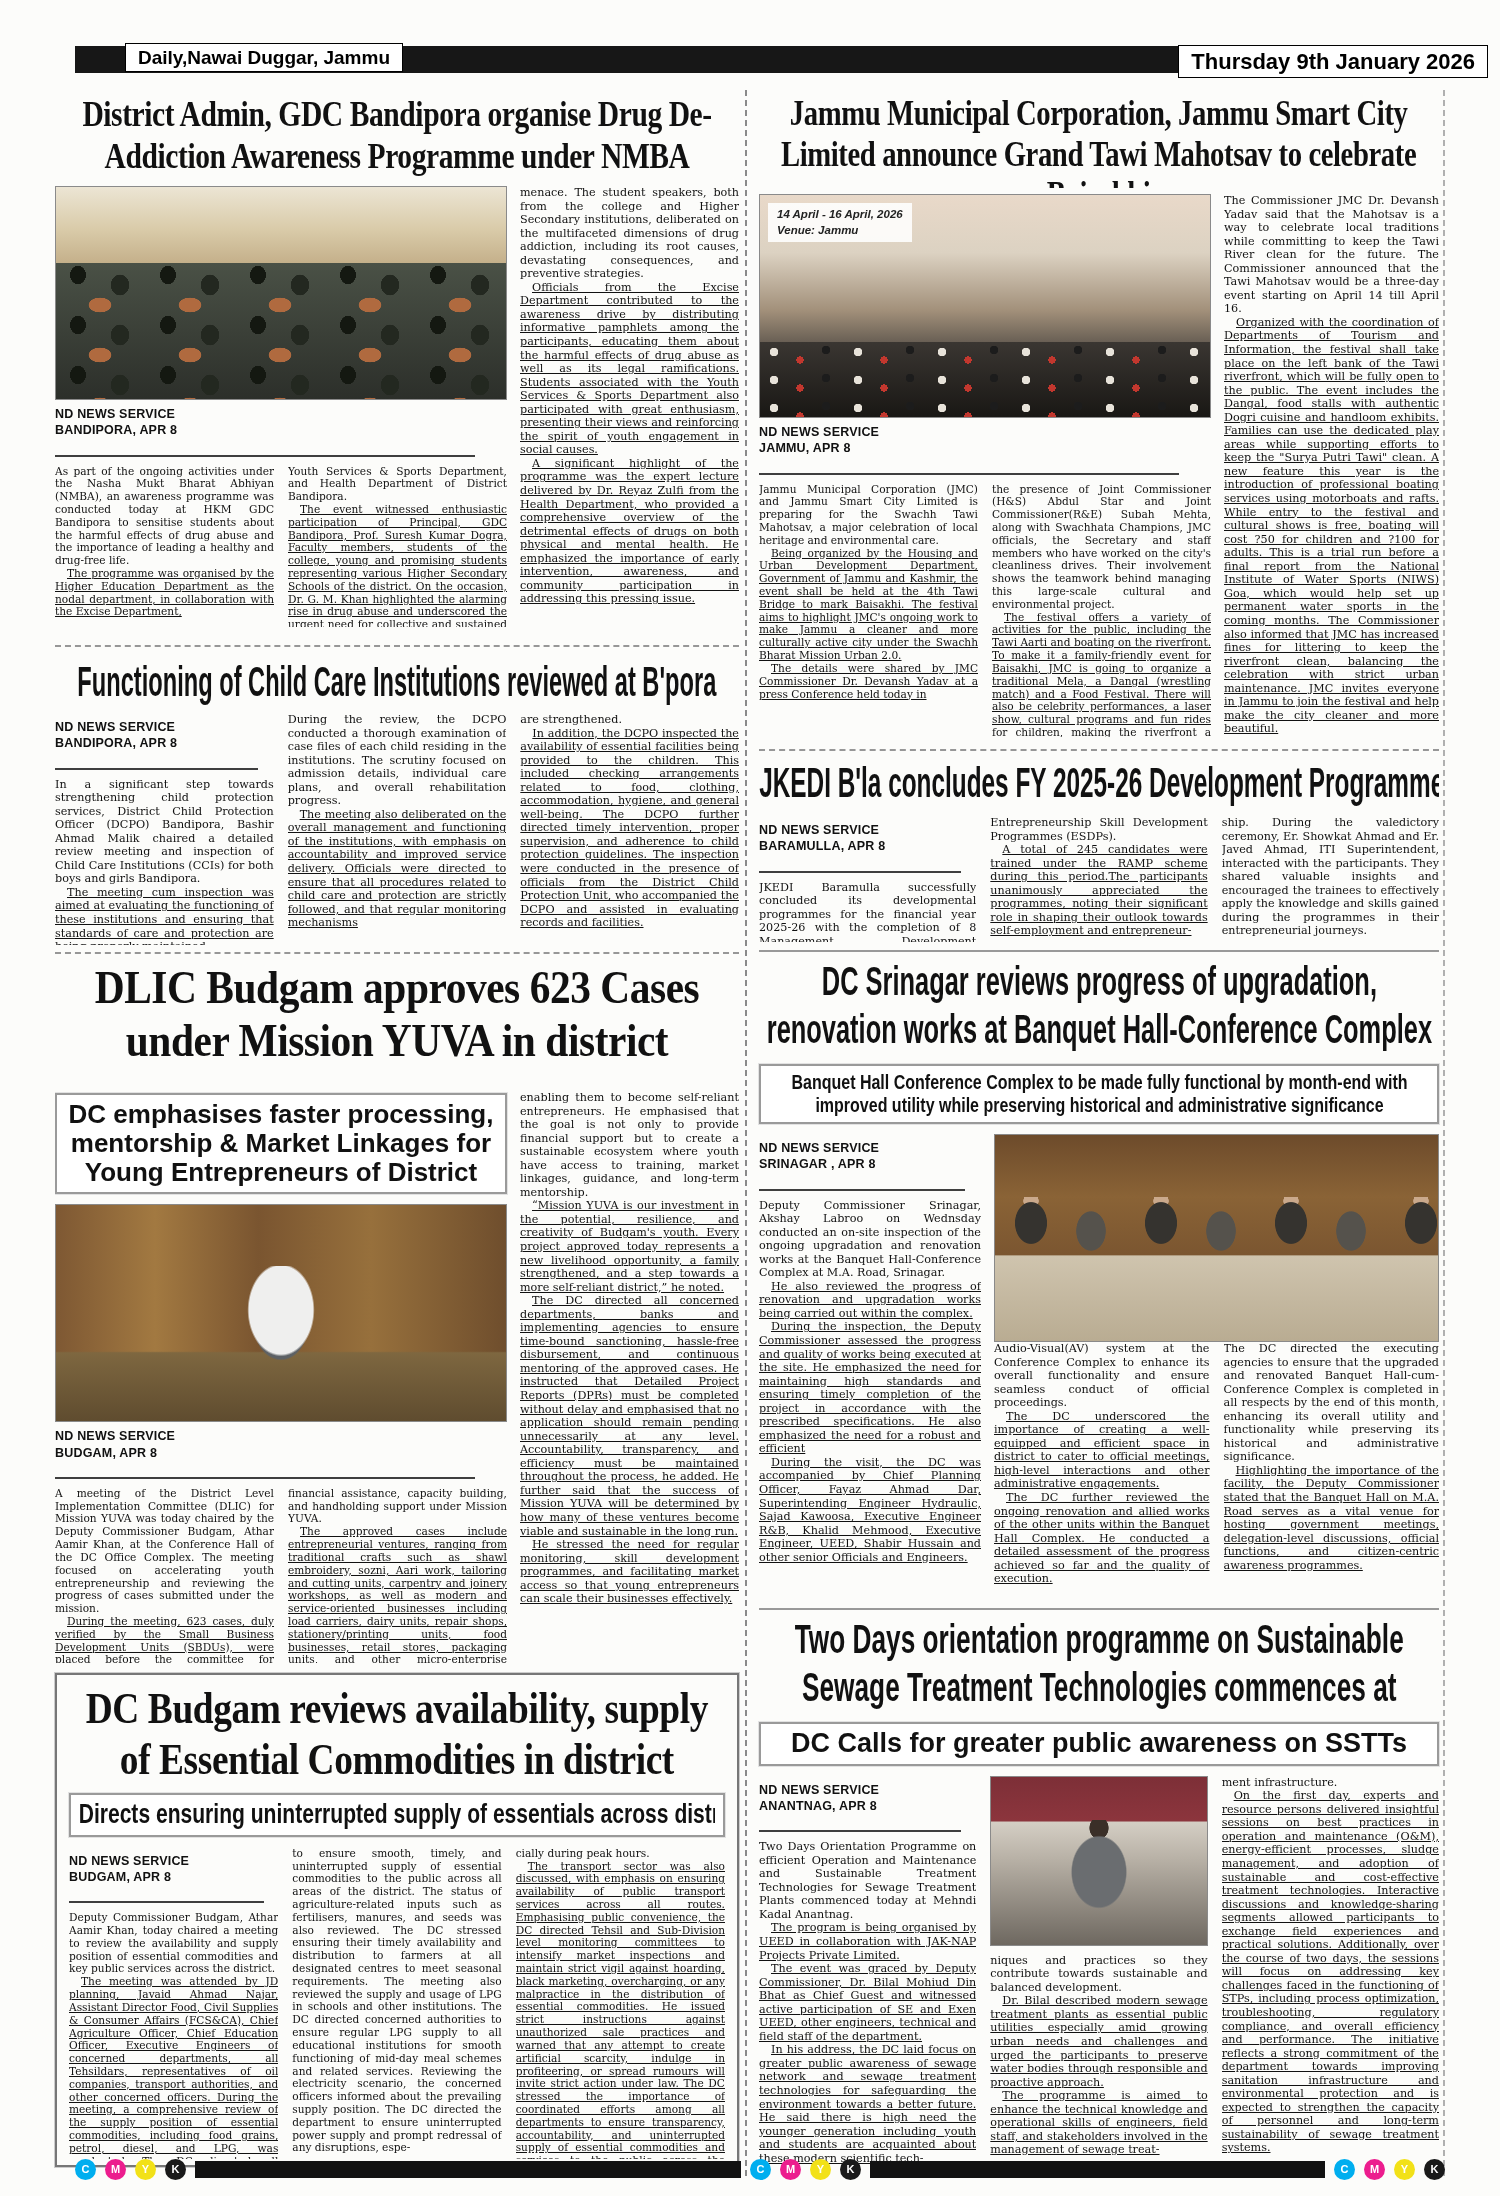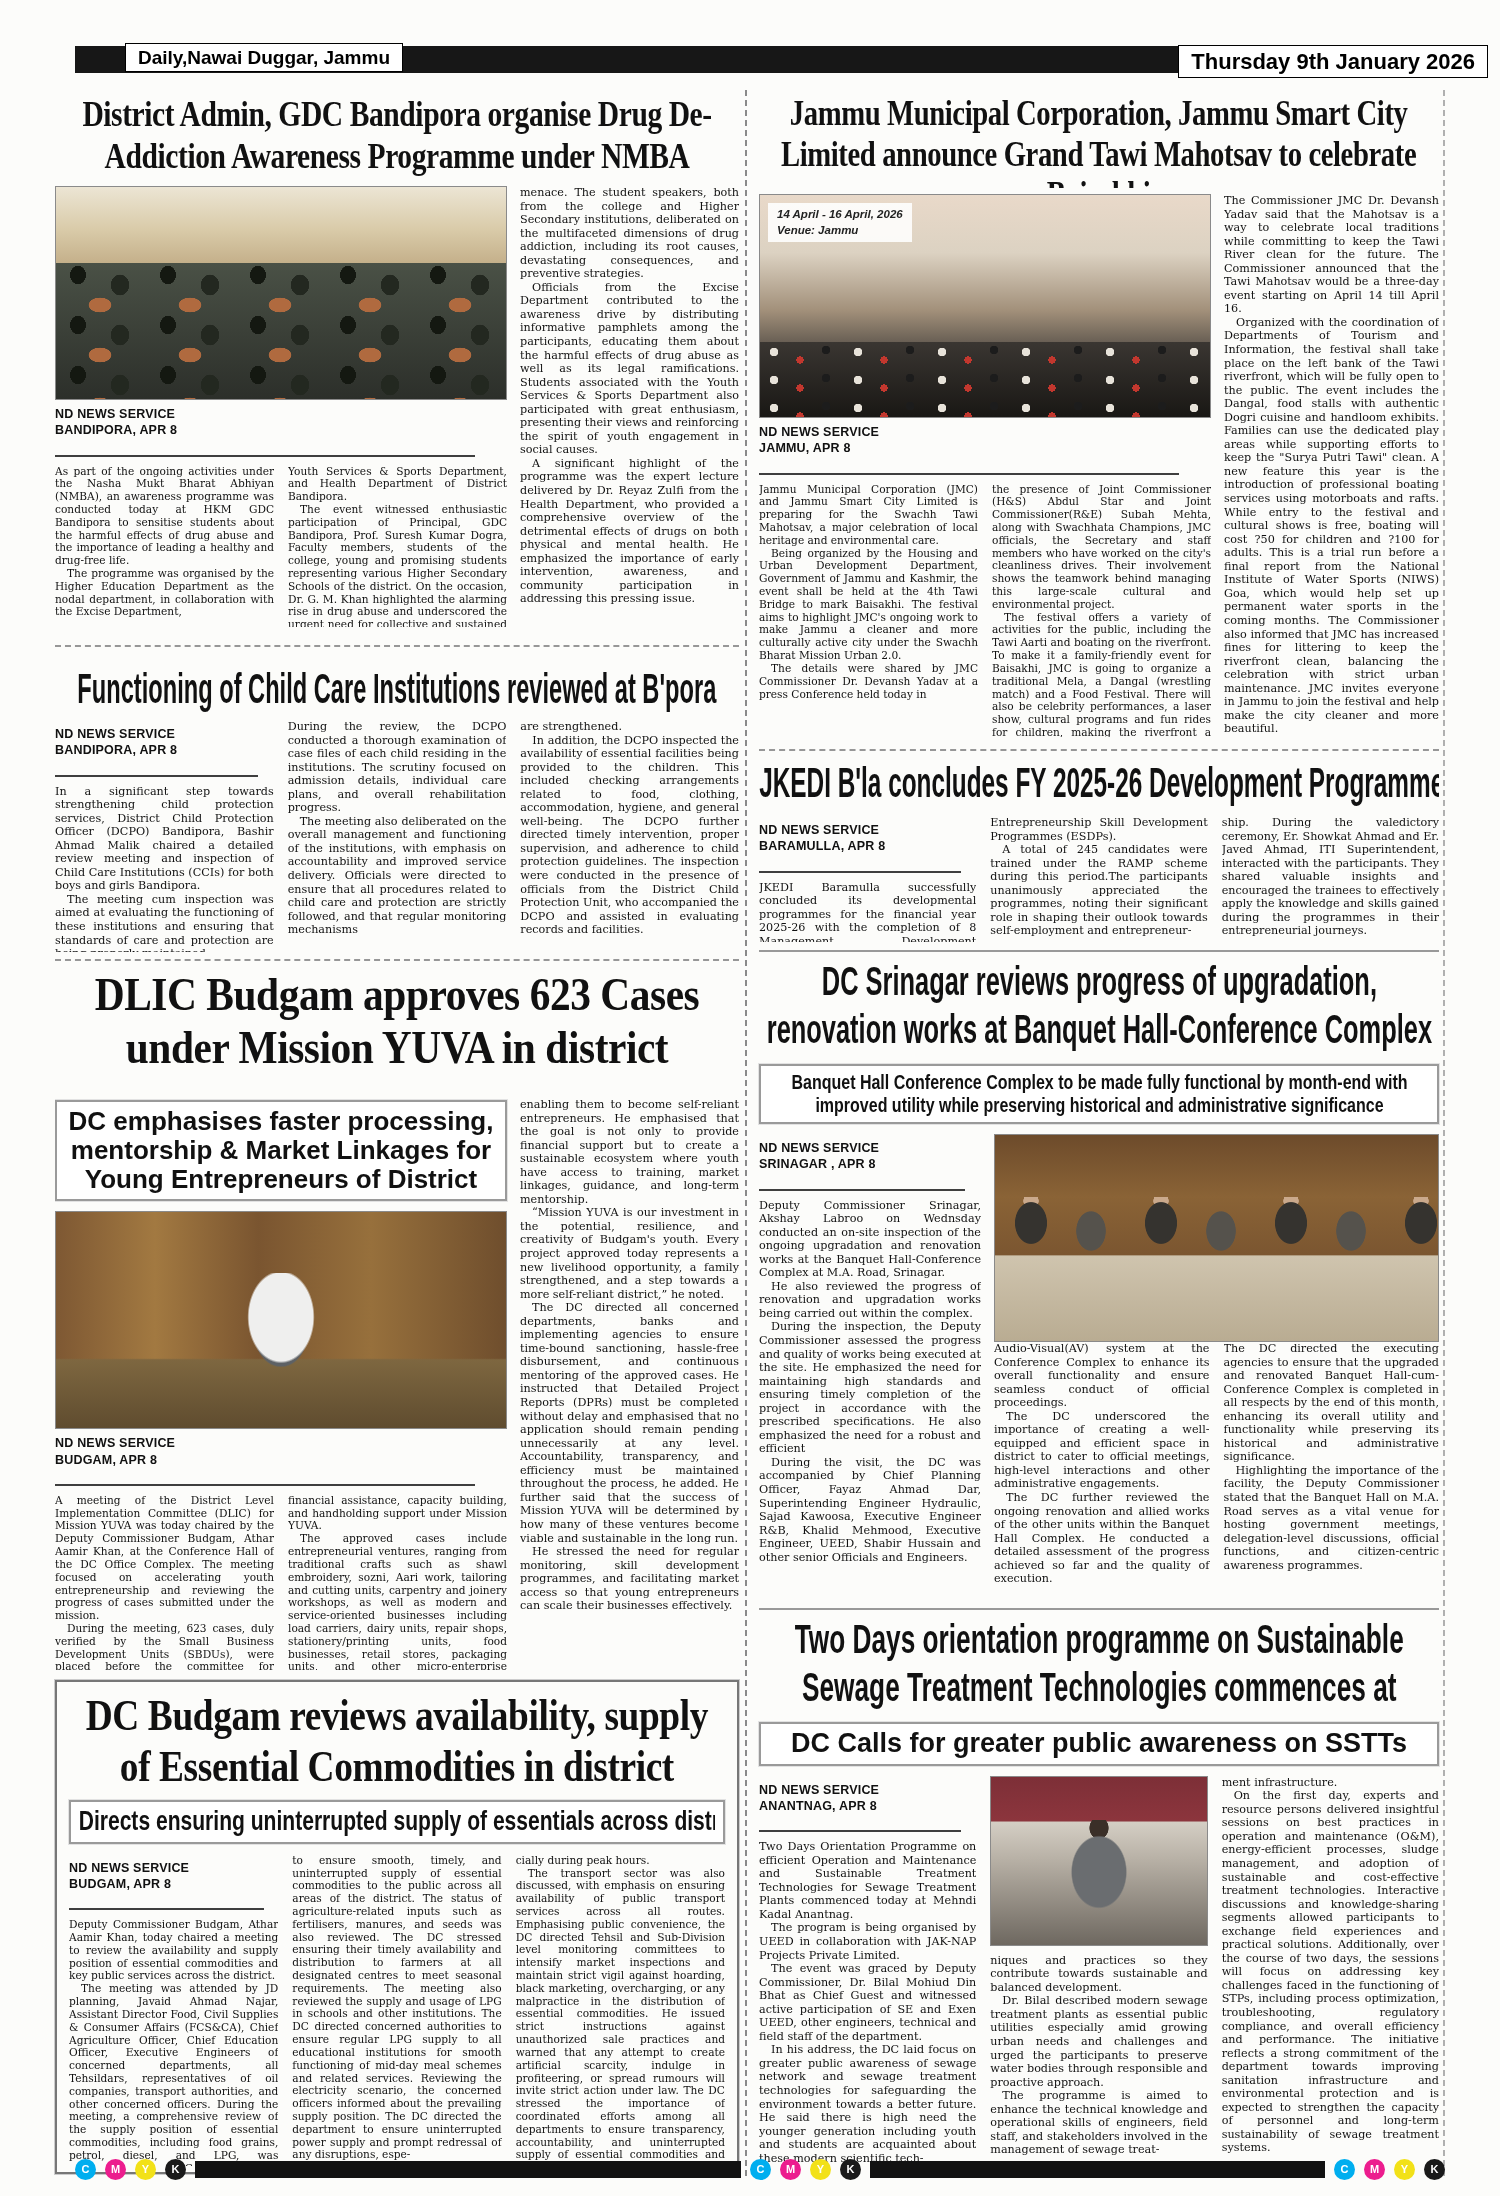--- a/index.html
+++ b/index.html
@@ -13,21 +13,21 @@
   .datebox{position:absolute;right:0;top:-1px;background:#fff;padding:5px 12px 4px;font:700 22px/1 "Liberation Sans",sans-serif;
            color:#000;white-space:nowrap;border:1px solid #000;}
   
   .cols{position:absolute;top:90px;left:55px;display:grid;grid-template-columns:690px 700px;}
   .half-l{padding-right:6px;}
   .half-r{border-left:2px dashed #8a8a8a;border-right:2px dashed #b0b0b0;padding:0 4px 0 12px;}
   .article{font-size:11.2px;line-height:1.21;}
   .tight{font-size:10.6px;}
   .col{text-align:justify;overflow:hidden;}
   .col p{margin:0;text-align:justify;}
-  .col p + p{text-indent:12px;}
+  .col p + p{text-indent:12px;text-decoration:underline;}
   .g2{display:grid;grid-template-columns:1fr 1fr;gap:14px;}
   .g3{display:grid;grid-template-columns:1fr 1fr 1fr;gap:14px;}
   .h-serif{font-family:"Liberation Serif",serif;font-weight:700;text-align:center;margin:4px 0 6px;
            line-height:1.16;letter-spacing:-.5px;overflow:hidden;}
   .cond{font-family:"Liberation Sans",sans-serif;font-weight:700;text-align:center;overflow:hidden;}
   .squeeze{display:block;width:calc(100% / var(--sx));margin-left:calc((100% - 100% / var(--sx)) / 2);transform:scaleX(var(--sx));}
   .byline{font:700 12.5px/1.3 "Liberation Sans",sans-serif;letter-spacing:.2px;border-bottom:2px solid #3f3f3f;
           padding-bottom:16px;margin:6px 0 8px;width:93%;}
   .kbox{border:2px solid #9a9a9a;box-shadow:0 0 0 1px #e2e2e2;padding:5px 8px;margin:2px 0 10px;background:#fff;}
   .dash{border:0;border-top:2px dashed #979797;margin:7px 0;}
@@ -119,21 +119,21 @@
               <p>menace. The student speakers, both from the college and Higher Secondary institutions, deliberated on the multifaceted dimensions of drug addiction, including its root causes, devastating consequences, and preventive strategies.</p>
               <p>Officials from the Excise Department contributed to the awareness drive by distributing informative pamphlets among the participants, educating them about the harmful effects of drug abuse as well as its legal ramifications. Students associated with the Youth Services &amp; Sports Department also participated with great enthusiasm, presenting their views and reinforcing the spirit of youth engagement in social causes.</p>
               <p>A significant highlight of the programme was the expert lecture delivered by Dr. Reyaz Zulfi from the Health Department, who provided a comprehensive overview of the detrimental effects of drugs on both physical and mental health. He emphasized the importance of early intervention, awareness, and community participation in addressing this pressing issue.</p>
             </div>
         </div>
       </section>
 
       <hr class="dash">
 
       <section class="article">
-        <h2 class="cond" style="font-size:43px;height:50px;margin:15px 0 8px">
+        <h2 class="cond" style="font-size:43px;height:50px;margin:8px 0 8px">
           <span class="squeeze" style="--sx:.55;white-space:nowrap">Functioning of Child Care Institutions reviewed at B'pora</span>
         </h2>
         <div class="g3" style="height:232px;overflow:hidden">
           <div>
             <div class="byline">
               <div>ND NEWS SERVICE</div>
               <div>BANDIPORA, APR 8</div>
             </div>
             <div class="col" style="height:172px">
                 <p>In a significant step towards strengthening child protection services, District Child Protection Officer (DCPO) Bandipora, Bashir Ahmad Malik chaired a detailed review meeting and inspection of Child Care Institutions (CCIs) for both boys and girls Bandipora.</p>

